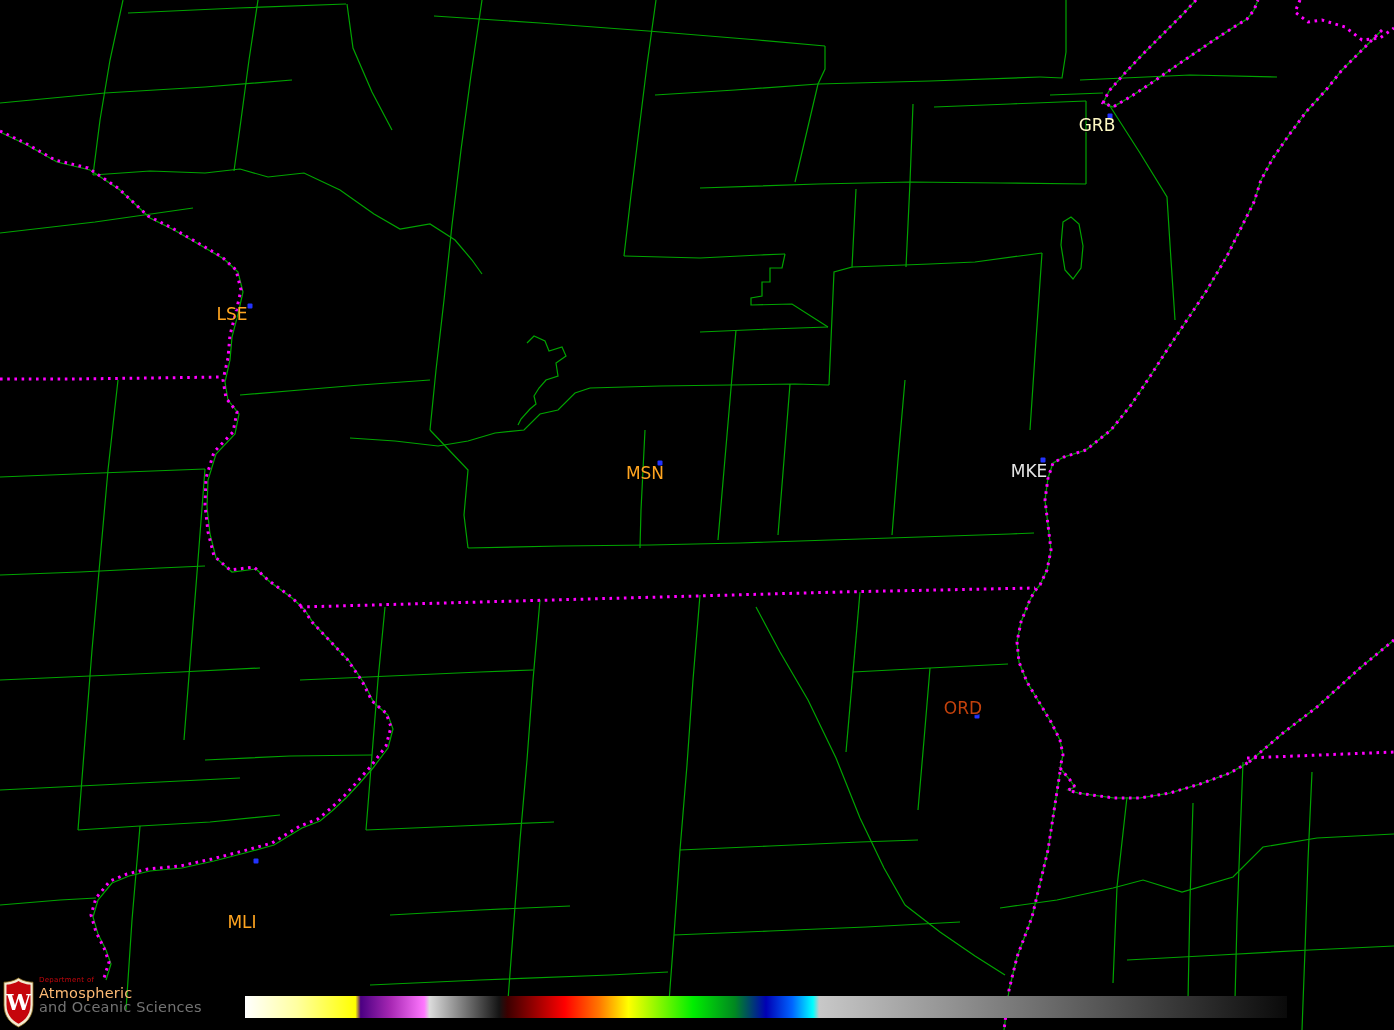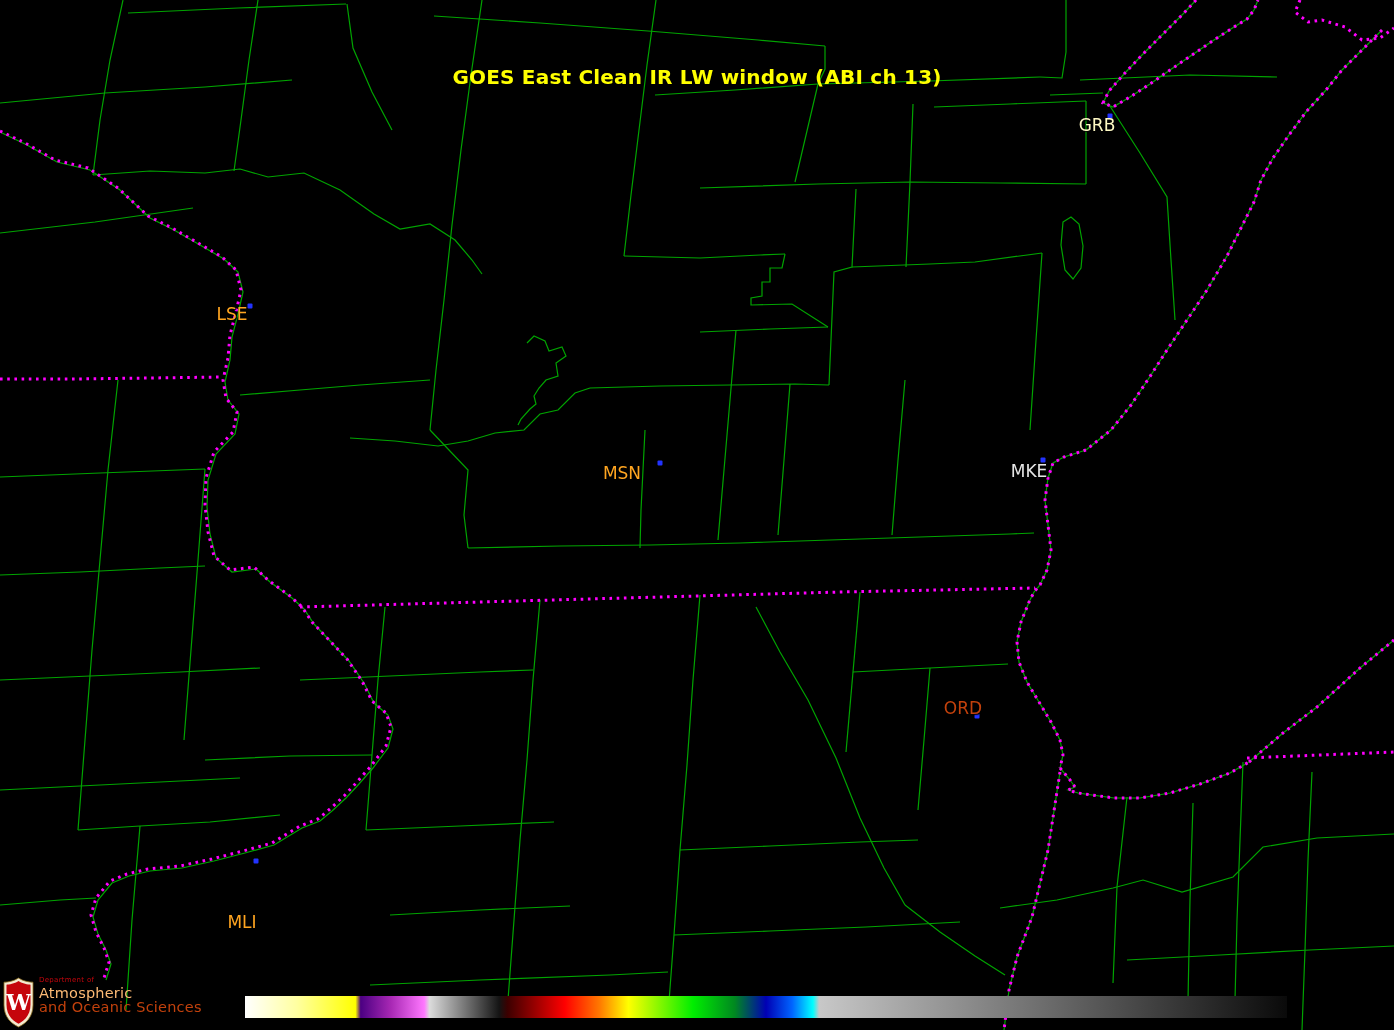--- a/index.html
+++ b/index.html
@@ -122,41 +122,40 @@
         <path d="M1300,0 L1295,12 L1308,22 L1322,20 L1345,27 L1362,40 L1380,38 L1394,28" fill="none" stroke="#ff00ff" stroke-width="3" stroke-dasharray="2.6 4.6"></path>
       </g>
   </svg>
 
   <div id="station-layer">
       <div class="station-dot" style="left: 1110px; top: 116px; background: rgb(34, 51, 255);"></div>
       <div class="station-label" style="left: 1097px; top: 125px; color: #fef9c3;">GRB</div>
       <div class="station-dot" style="left: 250px; top: 306px; background: rgb(34, 51, 255);"></div>
       <div class="station-label" style="left: 232px; top: 314px; color: rgb(255, 165, 32);">LSE</div>
       <div class="station-dot" style="left: 660px; top: 463px; background: rgb(34, 51, 255);"></div>
-      <div class="station-label" style="left: 622px; top: 473px; color: rgb(255, 165, 32);">MSN</div>
+      <div class="station-label" style="left: 645px; top: 473px; color: rgb(255, 165, 32);">MSN</div>
       <div class="station-dot" style="left: 1043px; top: 460px; background: rgb(34, 51, 255);"></div>
       <div class="station-label" style="left: 1029px; top: 471px; color: #e5e5e5;">MKE</div>
       <div class="station-dot" style="left: 977px; top: 716px; background: rgb(34, 51, 255);"></div>
       <div class="station-label" style="left: 963px; top: 708px; color: #c2410c;">ORD</div>
       <div class="station-dot" style="left: 256px; top: 861px; background: rgb(34, 51, 255);"></div>
       <div class="station-label" style="left: 242px; top: 874px; color: rgb(255, 165, 32); margin-top: 48px;">MLI</div>
     </div>
 
   <div class="title-block" id="title-block" style="color: rgb(255, 255, 0);">
-    <div>GOES East Clean IR LW window (ABI ch 13)</div>
   </div>
 
   <div class="colorbar" id="colorbar" style="left: 245px; top: 996px; width: 1042px; height: 22px; background: linear-gradient(to right, rgb(255, 255, 255) 0%, rgb(255, 255, 160) 5%, rgb(255, 255, 0) 10.6%, rgb(75, 0, 130) 11.1%, rgb(168, 40, 180) 14%, rgb(255, 120, 255) 17.2%, rgb(220, 220, 220) 17.7%, rgb(20, 20, 20) 24.4%, rgb(60, 0, 0) 25.2%, rgb(255, 0, 0) 30.7%, rgb(255, 120, 0) 34%, rgb(255, 255, 0) 36.8%, rgb(0, 238, 0) 43%, rgb(0, 136, 32) 47%, rgb(0, 0, 180) 50%, rgb(0, 100, 255) 52.5%, rgb(0, 255, 255) 54.5%, rgb(200, 200, 200) 55.1%, rgb(10, 10, 10) 100%);"></div>
 
   <div class="logo">
     <svg class="logo-crest" viewBox="0 0 31 51">
       <path id="crest-outer" d="M15.5,1 C20,4.2 26.5,5.2 30,5.2 L30,28 C30,40 23,46.5 15.5,50 C8,46.5 1,40 1,28 L1,5.2 C4.5,5.2 11,4.2 15.5,1 Z" fill="#f3e9d0" stroke="#8a6d1f" stroke-width="0.8"></path>
       <path id="crest-inner" d="M15.5,4 C19.5,6.6 25,7.6 27.5,7.7 L27.5,27.5 C27.5,37.8 21.8,43.6 15.5,46.8 C9.2,43.6 3.5,37.8 3.5,27.5 L3.5,7.7 C6,7.6 11.5,6.6 15.5,4 Z" fill="#c5050c"></path>
       <text id="crest-letter" x="15.5" y="33" text-anchor="middle" font-family="DejaVu Serif, Liberation Serif, serif" font-size="22" font-weight="bold" fill="#ffffff">W</text>
     </svg>
     <div class="logo-text">
       <div class="logo-dept" style="color: rgb(197, 5, 12);">Department of</div>
       <div class="logo-line" style="color: #fdba74;">Atmospheric</div>
-      <div class="logo-line" style="color: #c2410c; text-align: right;">and Oceanic Sciences</div>
+      <div class="logo-line" style="color: #737373; text-align: right;">and Oceanic Sciences</div>
     </div>
   </div>
 
 </div>
 
 </body></html>

